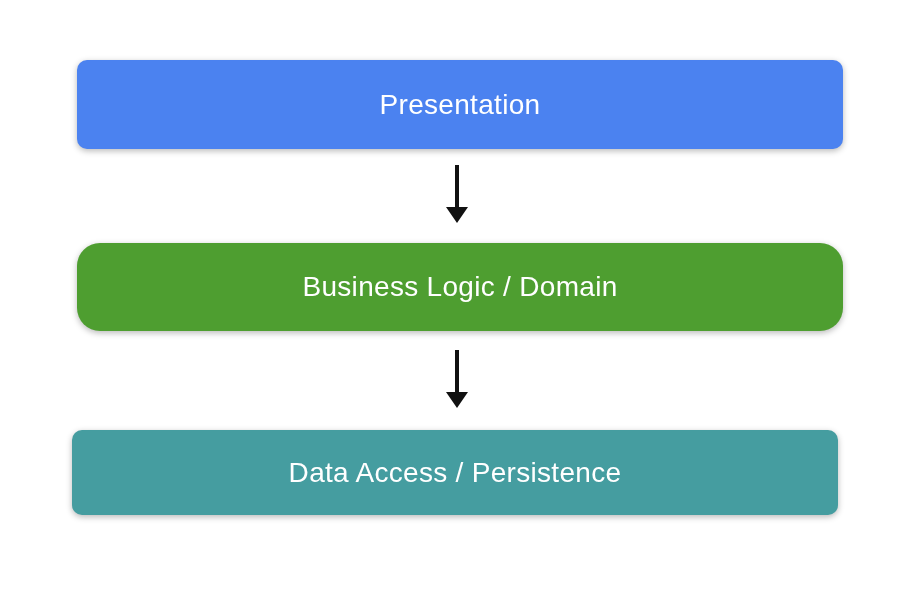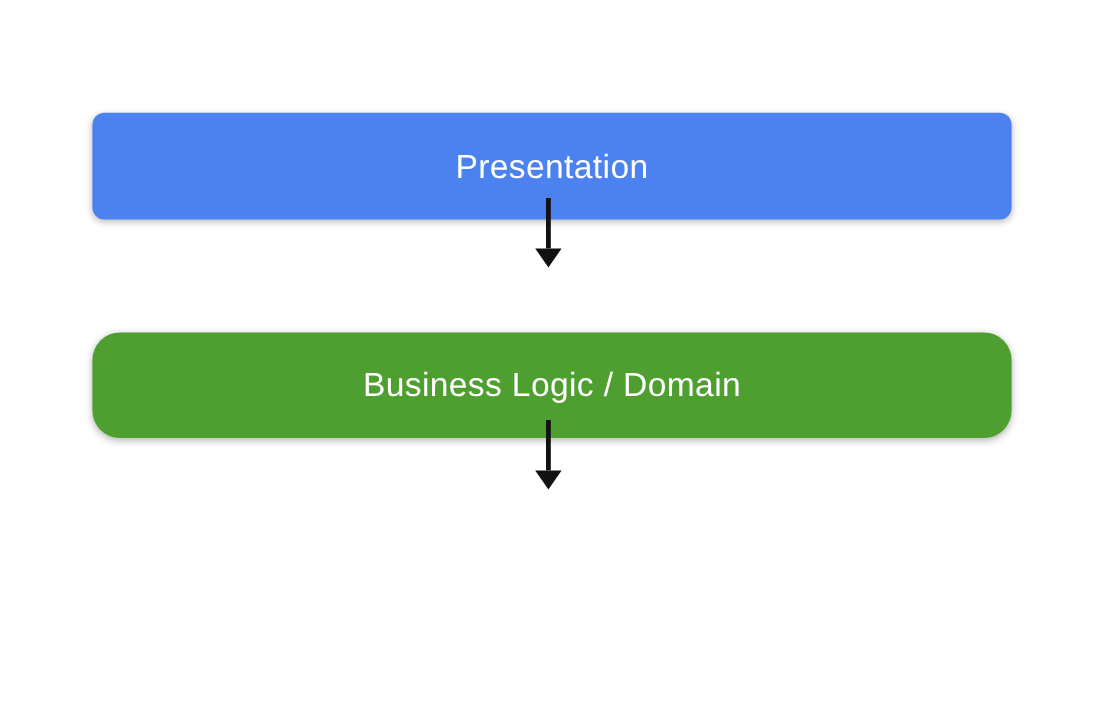--- a/index.html
+++ b/index.html
@@ -15,21 +15,20 @@
     background: #ffffff;
     overflow: hidden;
   }
   .node {
     position: absolute;
     border-radius: 10px;
     display: flex;
     align-items: center;
     justify-content: center;
     box-shadow: 0 2px 6px rgba(0,0,0,0.28);
-    margin-top: 34px;
   }
   .node-label {
     color: #ffffff;
     font-size: 28px;
     font-weight: 400;
     letter-spacing: 0.3px;
     white-space: nowrap;
   }
   .node-1 { left: 77px; top: 60px;  width: 766px; height: 89px; }
   .node-2 { left: 77px; top: 243px; width: 766px; height: 88px; }
@@ -73,14 +72,17 @@
 
   <div class="node node-2" style="background-color: rgb(78, 158, 48); border-radius: 23px;">
     <span class="node-label">Business Logic / Domain</span>
   </div>
 
   <div class="arrow arrow-2">
     <div class="arrow-line"></div>
     <div class="arrow-head"></div>
   </div>
 
+  <div class="node node-3" style="background-color: rgb(69, 157, 160);">
+    <span class="node-label">Data Access / Persistence</span>
+  </div>
 
 </div>
 
 </body></html>

